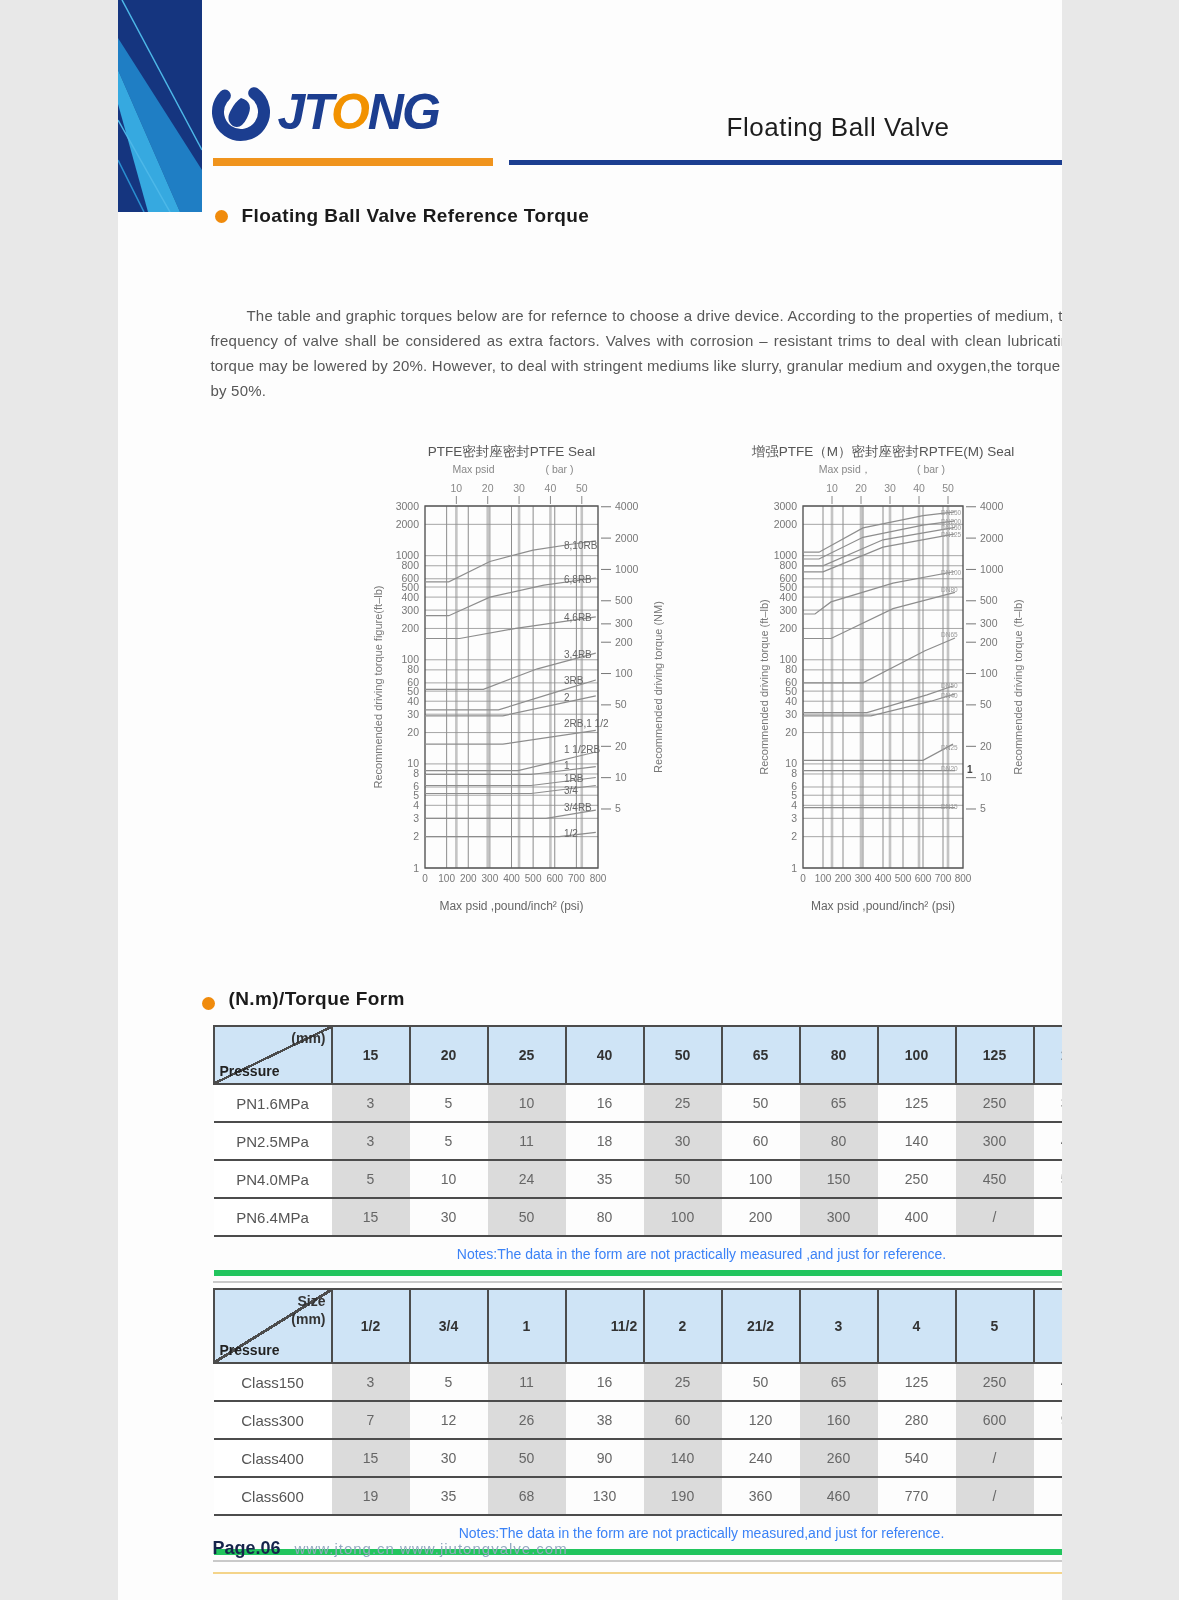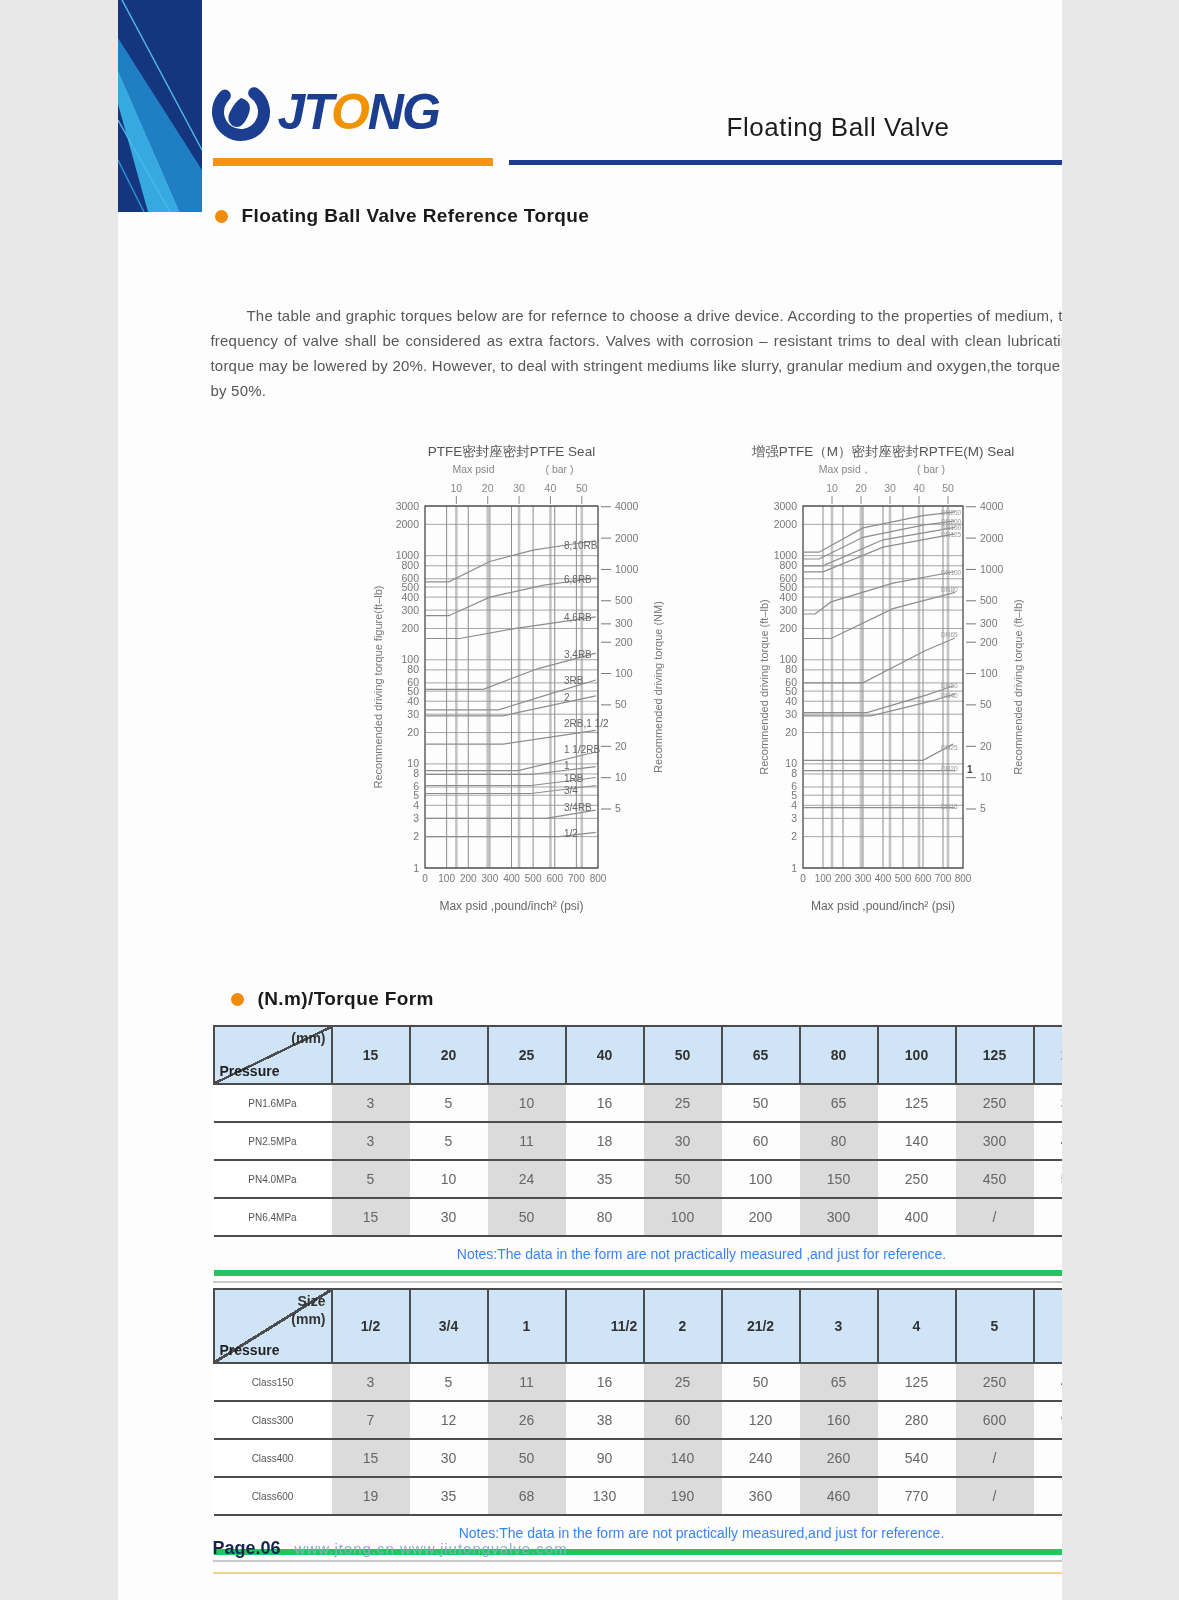--- a/index.html
+++ b/index.html
@@ -25,21 +25,21 @@
   .charts{position:absolute;left:240px;top:440px;}
   svg text{font-family:"Liberation Sans","DejaVu Sans",sans-serif;}
   
   .tbl-wrap{position:absolute;left:95px;}
   table.torque{border-collapse:collapse;table-layout:fixed;width:976px;font-size:14px;color:#666;}
   table.torque th,table.torque td{padding:0;text-align:center;overflow:hidden;}
   table.torque thead th{background:#cfe4f6;border:2px solid #4c4c4c;font-weight:bold;color:#333;font-size:14px;}
   table.torque td.shade{background:#dbdbdb;}
   table.torque tbody tr.datarow{border-bottom:2px solid #4c4c4c;}
   table.torque tbody tr.datarow td, table.torque tbody tr.datarow th{height:36px;font-weight:normal;}
-  table.torque tbody th.rowlab{color:#555;background:#fff;font-size:10px;}
+  table.torque tbody th.rowlab{color:#555;background:#fff;font-size:15px;}
   td.noterow{height:33px;color:#3b82f6;font-size:14px;border-bottom:6px solid #22c55e;}
   .under-rule{width:976px;height:2px;background:#c9c9c9;margin-top:5px;}
   
   .corner-cell{position:relative;width:100%;height:100%;
      background-image:linear-gradient(to bottom right,transparent 48.8%,#4c4c4c 48.8%,#4c4c4c 51.2%,transparent 51.2%);}
   .corner-top{position:absolute;right:5px;top:3px;text-align:right;font-weight:bold;color:#333;line-height:1.25;}
   .corner-bottom{position:absolute;left:5px;bottom:4px;font-weight:bold;color:#222;}
   
   .footer{position:absolute;left:95px;top:1538px;display:flex;align-items:baseline;gap:14px;}
   .footer .pg{font-size:18px;font-weight:bold;color:#16254c;}
@@ -343,21 +343,21 @@
         <text x="609" y="332.670749372263" font-size="10" fill="#444" text-anchor="start" font-weight="bold">1</text>
         <text x="525" y="16" font-size="13.5" fill="#555" text-anchor="middle">增强PTFE（M）密封座密封RPTFE(M) Seal</text>
         <text x="487" y="33" font-size="10.5" fill="#888" text-anchor="middle">Max psid，</text>
         <text x="573" y="33" font-size="10.5" fill="#888" text-anchor="middle">( bar )</text>
         <text x="525" y="470" font-size="12" fill="#666" text-anchor="middle">Max psid ,pound/inch² (psi)</text>
         <text x="410" y="247" font-size="11" fill="#777" text-anchor="middle" transform="rotate(-90 410 247)">Recommended driving torque (ft–lb)</text>
         <text x="664" y="247" font-size="11" fill="#777" text-anchor="middle" transform="rotate(-90 664 247)">Recommended driving torque (ft–lb)</text>
       </svg>
   </div>
 
-  <div class="sec-head" style="left:113px;top:988px;">
+  <div class="sec-head" style="left:84px;top:988px;align-items:flex-end;">
     <span class="bullet"></span>
     <span class="txt">(N.m)/Torque Form</span>
   </div>
 
   <div class="tbl-wrap" style="top:1025px;" id="table-0">
       <table class="torque">
         <colgroup>
           <col style="width: 118px;">
           <col style="width: 78px;">
           <col style="width: 78px;">

